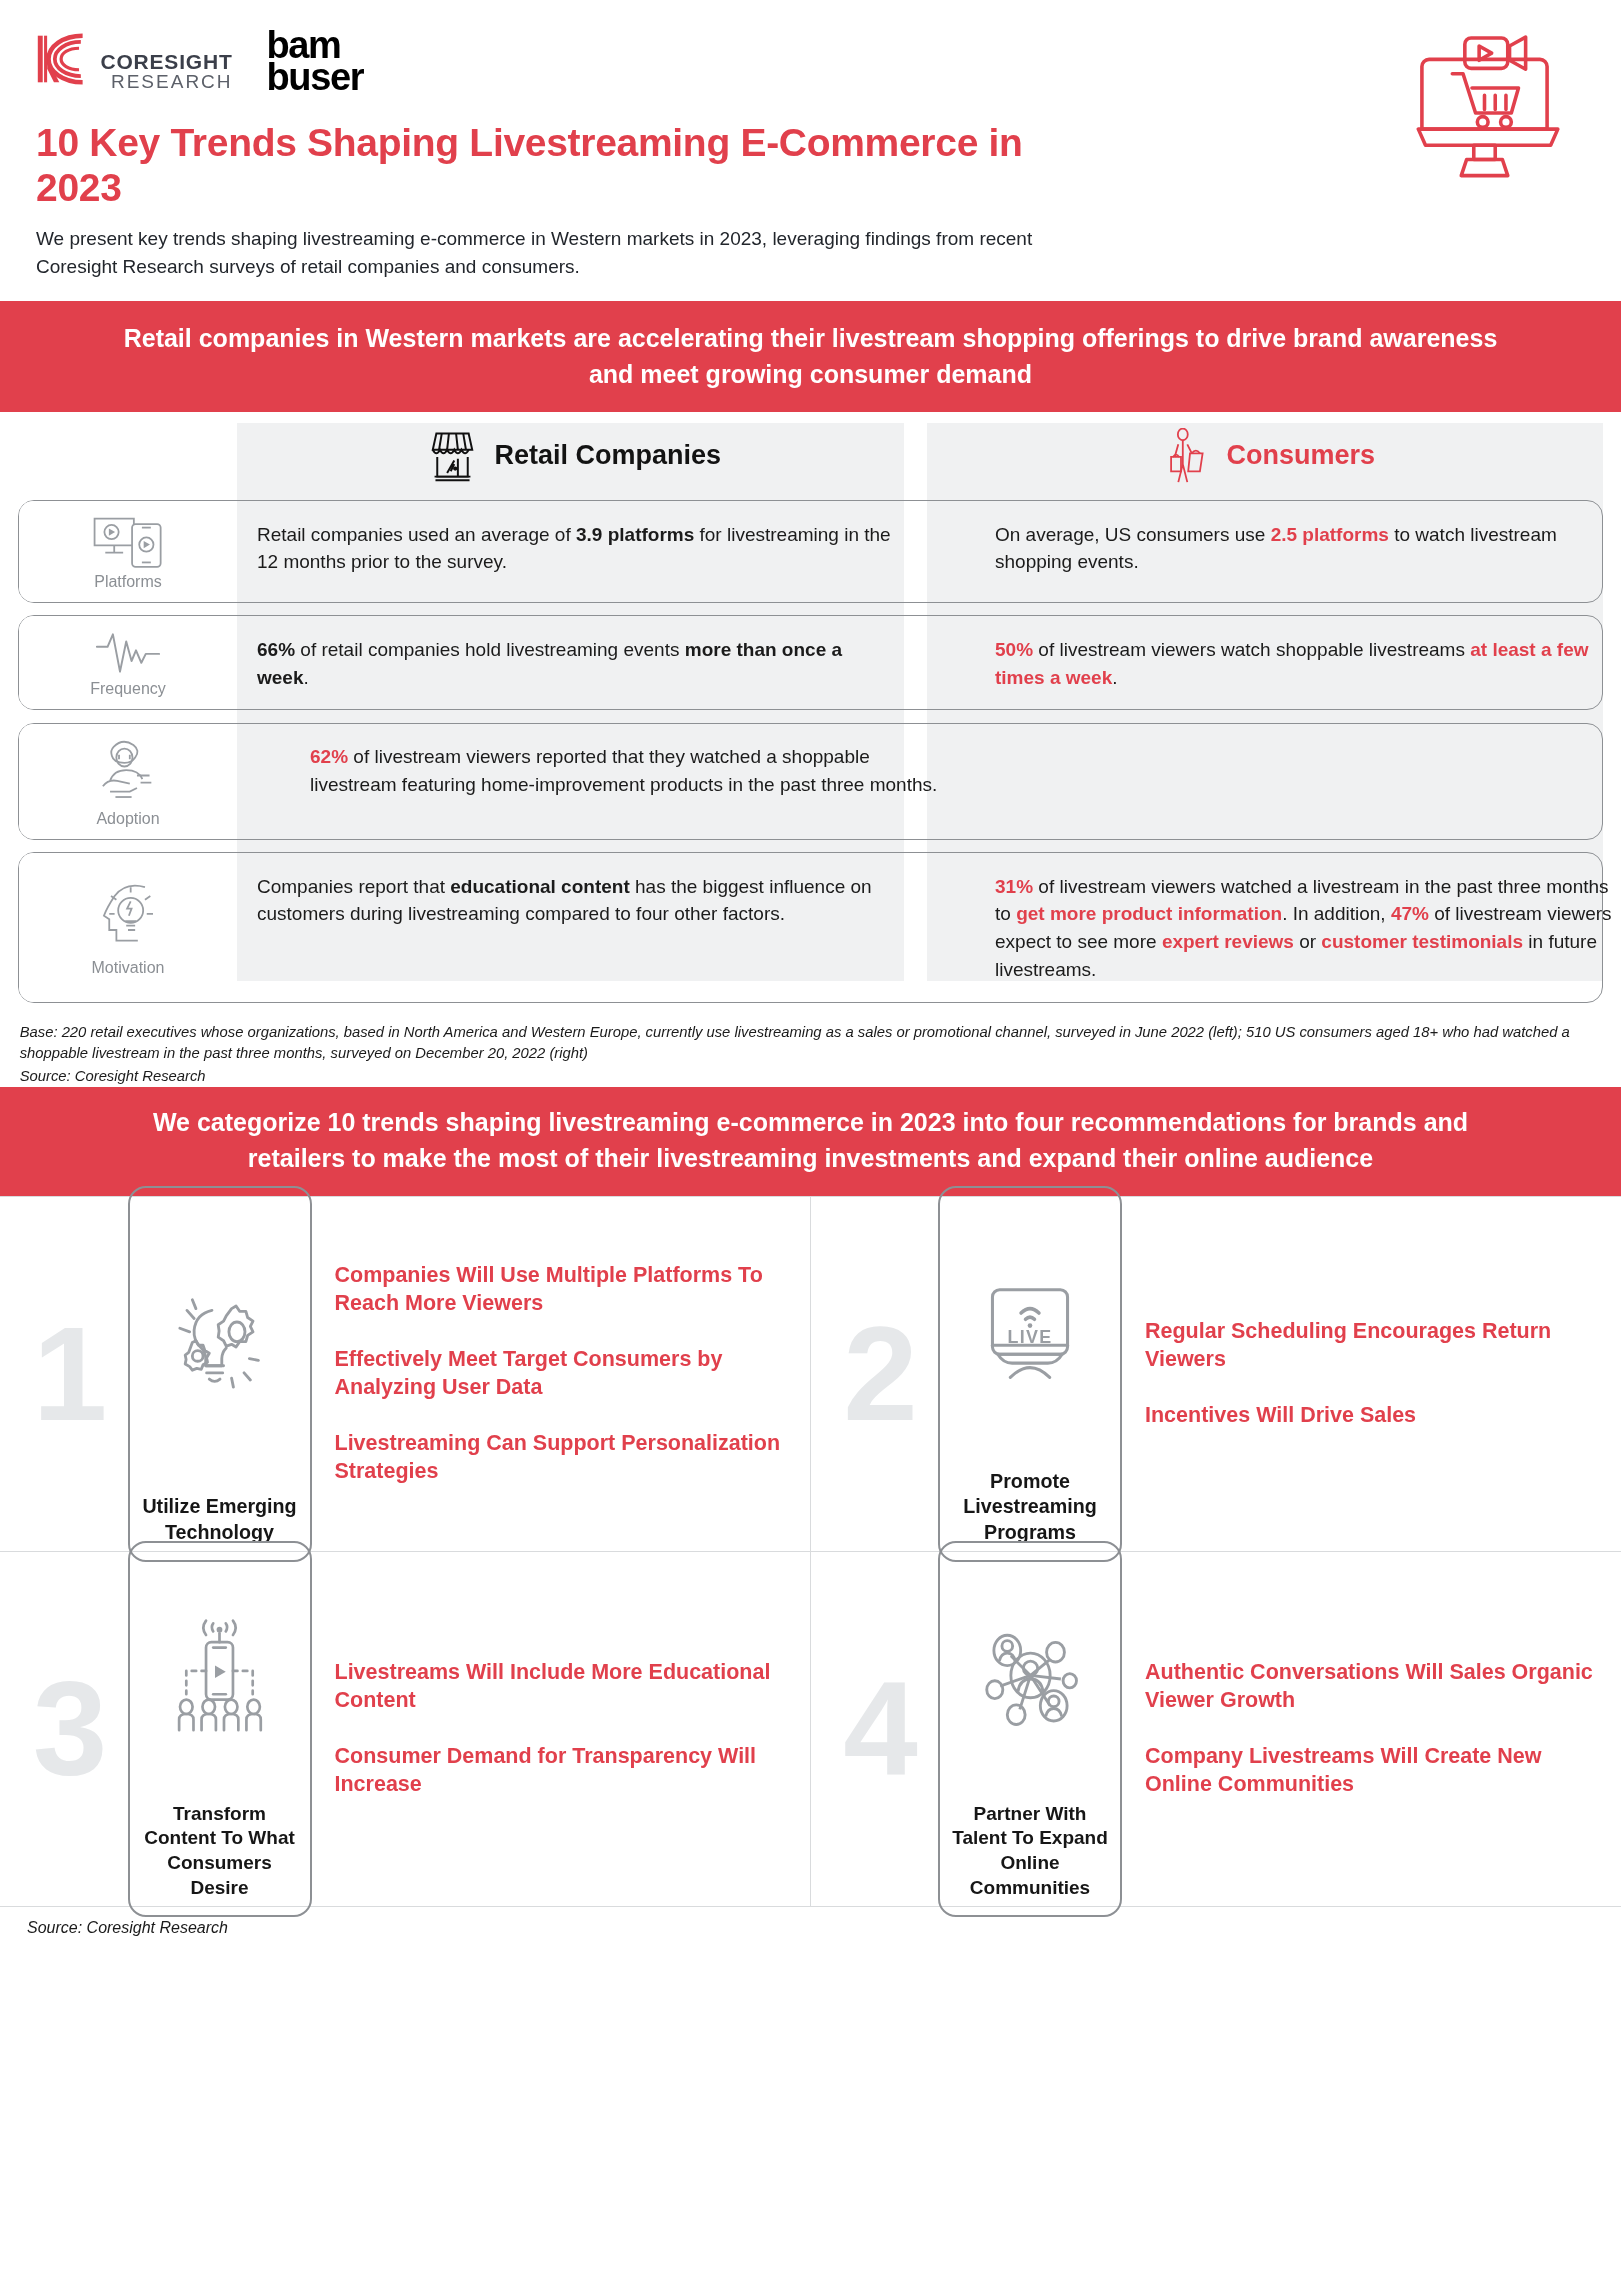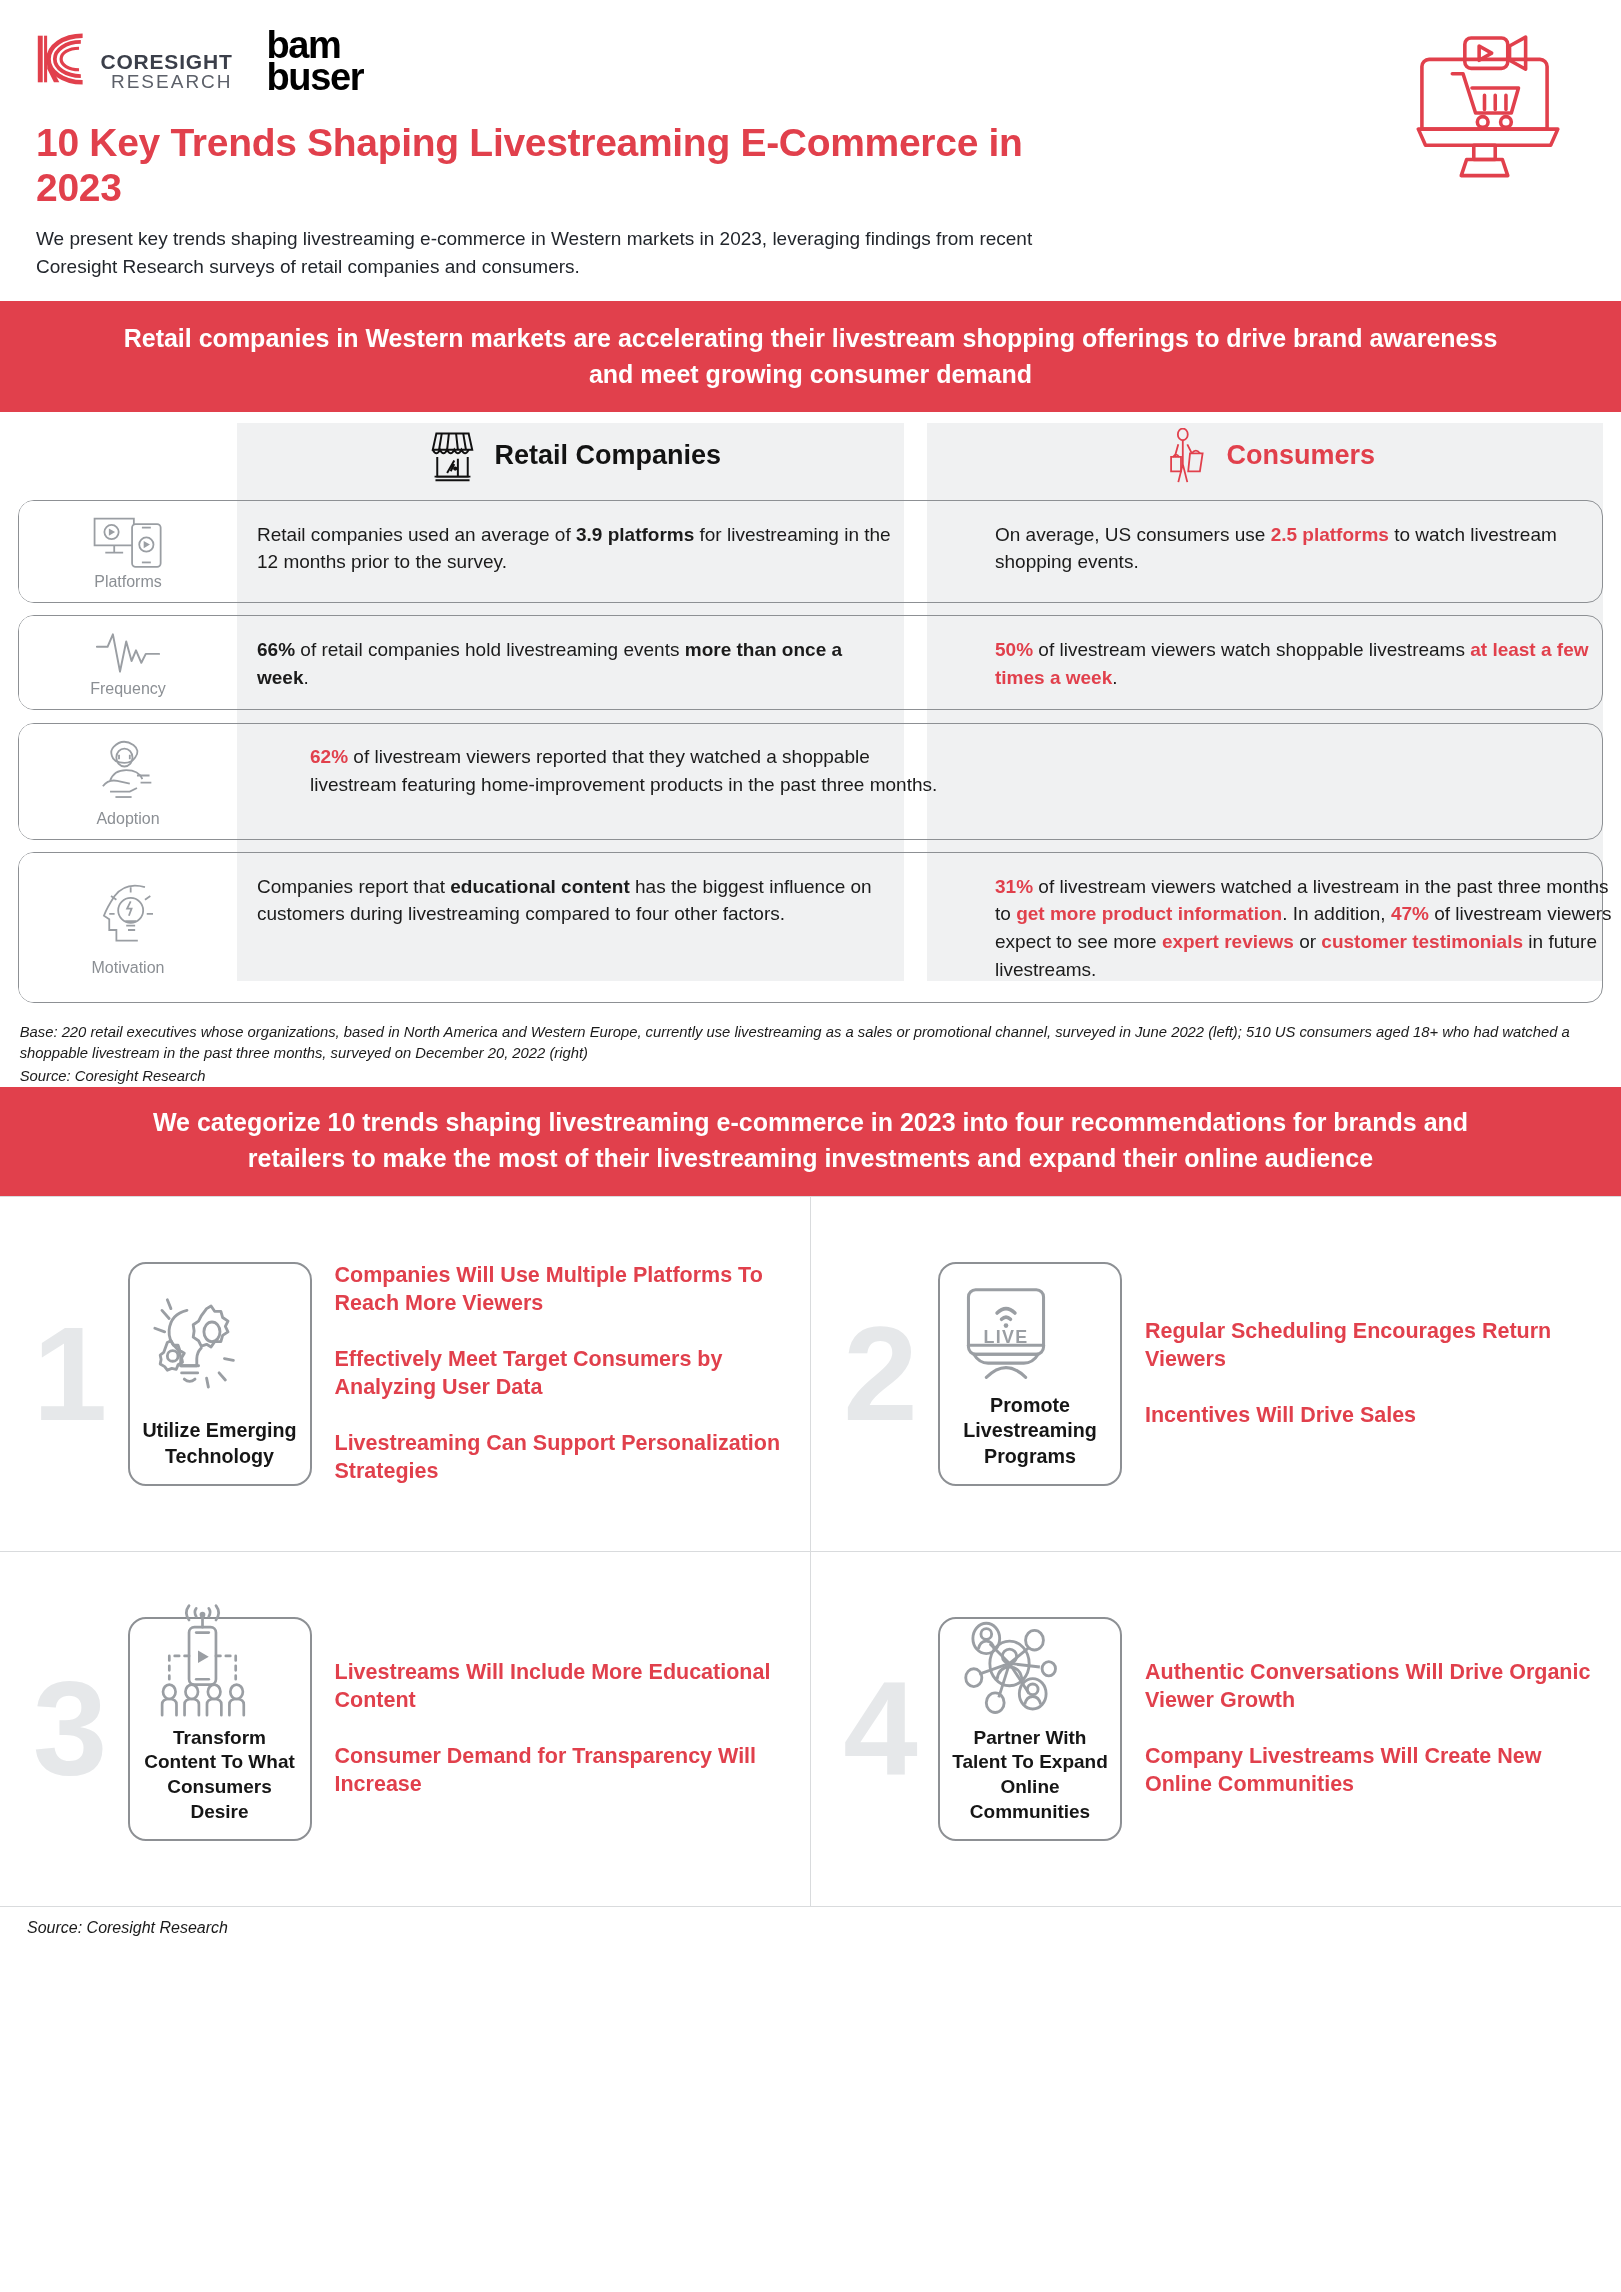--- a/index.html
+++ b/index.html
@@ -113,23 +113,23 @@
     height: 355px; padding: 0 16px 0 12.5px;
     border-right: 1.8px solid #d9dbdd; border-bottom: 1.8px solid #d9dbdd;
   }
   .quad:nth-child(2n) { border-right: none; }
   .bignum {
     font-size: 134px; font-weight: bold; color: #e6e8ea;
     line-height: 1; width: 115px; text-align: center; flex: 0 0 auto;
     user-select: none;
   }
   .qcard {
-    width: 184px; flex: 0 0 auto; height: 224px;
+    width: 184px; flex: 0 0 auto; height: 376px;
     border: 2.2px solid #8d9094; border-radius: 18px;
-    display: flex; flex-direction: column; align-items: flex-start; justify-content: flex-end;
+    display: flex; flex-direction: column; align-items: center; justify-content: flex-end;
     padding: 12.5px 7.2px 14.3px;
   }
   .qcard .qicon { flex: 1 1 auto; display: flex; align-items: center; justify-content: center; }
   .qcard .qlabel {
     font-size: 19.7px; font-weight: bold; text-align: center; line-height: 1.3;
     color: #161616;
   }
   .qcard.tight .qlabel { font-size: 19px; }
   .qitems { padding-left: 23px; flex: 1 1 auto; }
   .qitem {
@@ -424,21 +424,21 @@
               <ellipse cx="98" cy="36" rx="10" ry="11"></ellipse>
               <ellipse cx="114" cy="68" rx="7.5" ry="8"></ellipse>
               <ellipse cx="30" cy="78" rx="9" ry="10"></ellipse>
               <ellipse cx="54" cy="106" rx="10" ry="11"></ellipse>
             </g>
           </svg>
         </div>
         <div class="qlabel">Partner With Talent To Expand Online Communities</div>
       </div>
       <div class="qitems">
-        <div class="qitem">Authentic Conversations Will Drive Organic Viewer Growth</div>
+        <div class="qitem">Authentic Conversations Will Sales Organic Viewer Growth</div>
         <div class="qitem">Company Livestreams Will Create New Online Communities</div>
       </div>
     </div>
   </div>
 
   <div class="footer">Source: Coresight Research</div>
 </div>
 
 
 </body></html>

